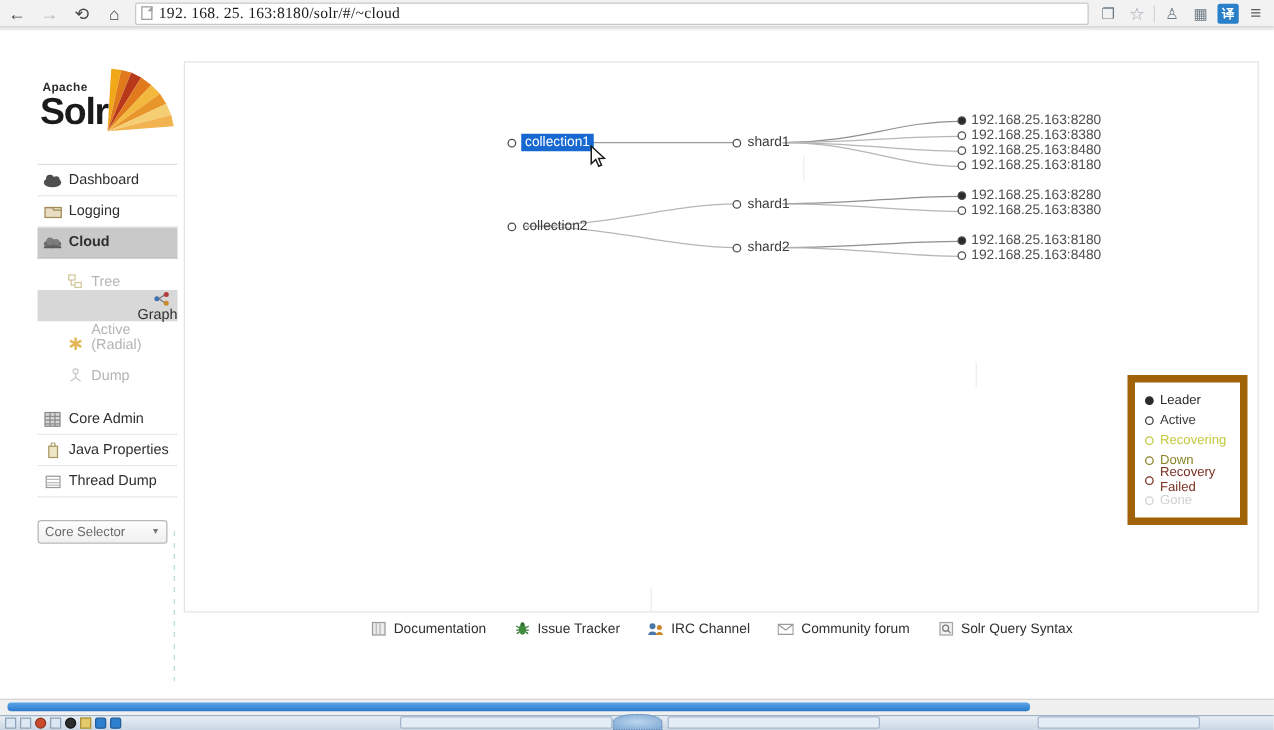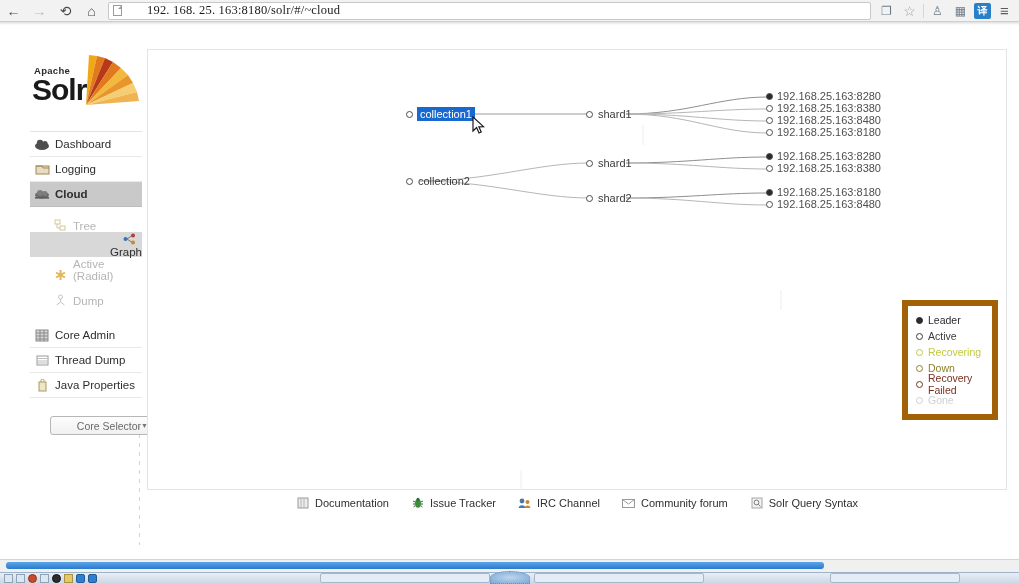--- a/index.html
+++ b/index.html
@@ -27,21 +27,20 @@
   }
   .nav-btn.disabled { color: #b9b9b9; }
   .omnibox {
     flex: 1; height: 18px; margin: 0 6px 0 8px;
     background: #ffffff;
     border: 1px solid #c8c8c8;
     border-radius: 2px;
     display: flex; align-items: center;
     padding: 0 4px;
     overflow: hidden;
-    gap: 20px;
   }
   .page-icon {
     width: 9px; height: 11px;
     border: 1px solid #9b9b9b;
     background: #fff;
     margin-right: 5px;
     position: relative;
     flex: none;
   }
   .page-icon:after {
@@ -128,25 +127,24 @@
     cursor: pointer;
   }
   .sub-item.active { background: #d8d8d8; color: #2e2e2e; flex-direction: column; }
   .nav-gap { height: 16px; }
   .core-selector {
     margin-top: 18px;
     width: 104px; height: 19px;
     border: 1px solid #b6b6b6;
     border-radius: 3px;
     background: linear-gradient(to bottom,#fdfdfd,#f0f0f0);
-    display: flex; align-items: center; justify-content: flex-end;
+    display: flex; align-items: center; justify-content: space-between;
     padding: 0 5px;
     font-size: 10.5px; color: #6b6b6b;
     cursor: pointer;
-    margin-left: 20px;
   }
   .caret { font-size: 7px; color: #777; }
 
   .dashed-line {
     position: absolute; left: 127px; top: 400px;
     width: 1px; height: 120px;
     background: repeating-linear-gradient(to bottom,#7fc4bb 0 4px,transparent 4px 9px);
     opacity: .55;
   }
 
@@ -388,34 +386,34 @@
           <svg width="14" height="13">
               <rect x="1" y="1" width="12" height="11" fill="#d8d8d8" stroke="#8a8a8a"></rect>
               <path d="M1,4 H13 M1,7 H13 M1,10 H13 M5,1 V12 M9,1 V12" stroke="#8a8a8a" fill="none"></path>
             </svg>
         </span>
         <span>Core Admin</span>
       </div>
       <div class="nav-item">
         <span class="nav-ic">
           <svg width="13" height="13">
+              <rect x="3" y="3" width="7" height="9" fill="#efe6c6" stroke="#a89a63"></rect>
+              <path d="M5,3 V1.5 A1.5,1.5 0 0,1 8,1.5 V3" fill="none" stroke="#a89a63"></path>
+            </svg>
+        </span>
+        <span>Java Properties</span>
+      </div>
+      <div class="nav-item">
+        <span class="nav-ic">
+          <svg width="13" height="13">
               <rect x="1" y="2" width="11" height="9" fill="#fff" stroke="#9a9a9a"></rect>
               <path d="M1,4.5 H12 M1,7 H12 M1,9 H12" stroke="#bdbdbd" fill="none"></path>
             </svg>
         </span>
         <span>Thread Dump</span>
-      </div>
-      <div class="nav-item">
-        <span class="nav-ic">
-          <svg width="13" height="13">
-              <rect x="3" y="3" width="7" height="9" fill="#efe6c6" stroke="#a89a63"></rect>
-              <path d="M5,3 V1.5 A1.5,1.5 0 0,1 8,1.5 V3" fill="none" stroke="#a89a63"></path>
-            </svg>
-        </span>
-        <span>Java Properties</span>
       </div>
     </div>
 
     <div class="core-selector">
       <span>Core Selector</span>
       <span class="caret">▼</span>
     </div>
   </div>
 
   <div class="dashed-line"></div>

